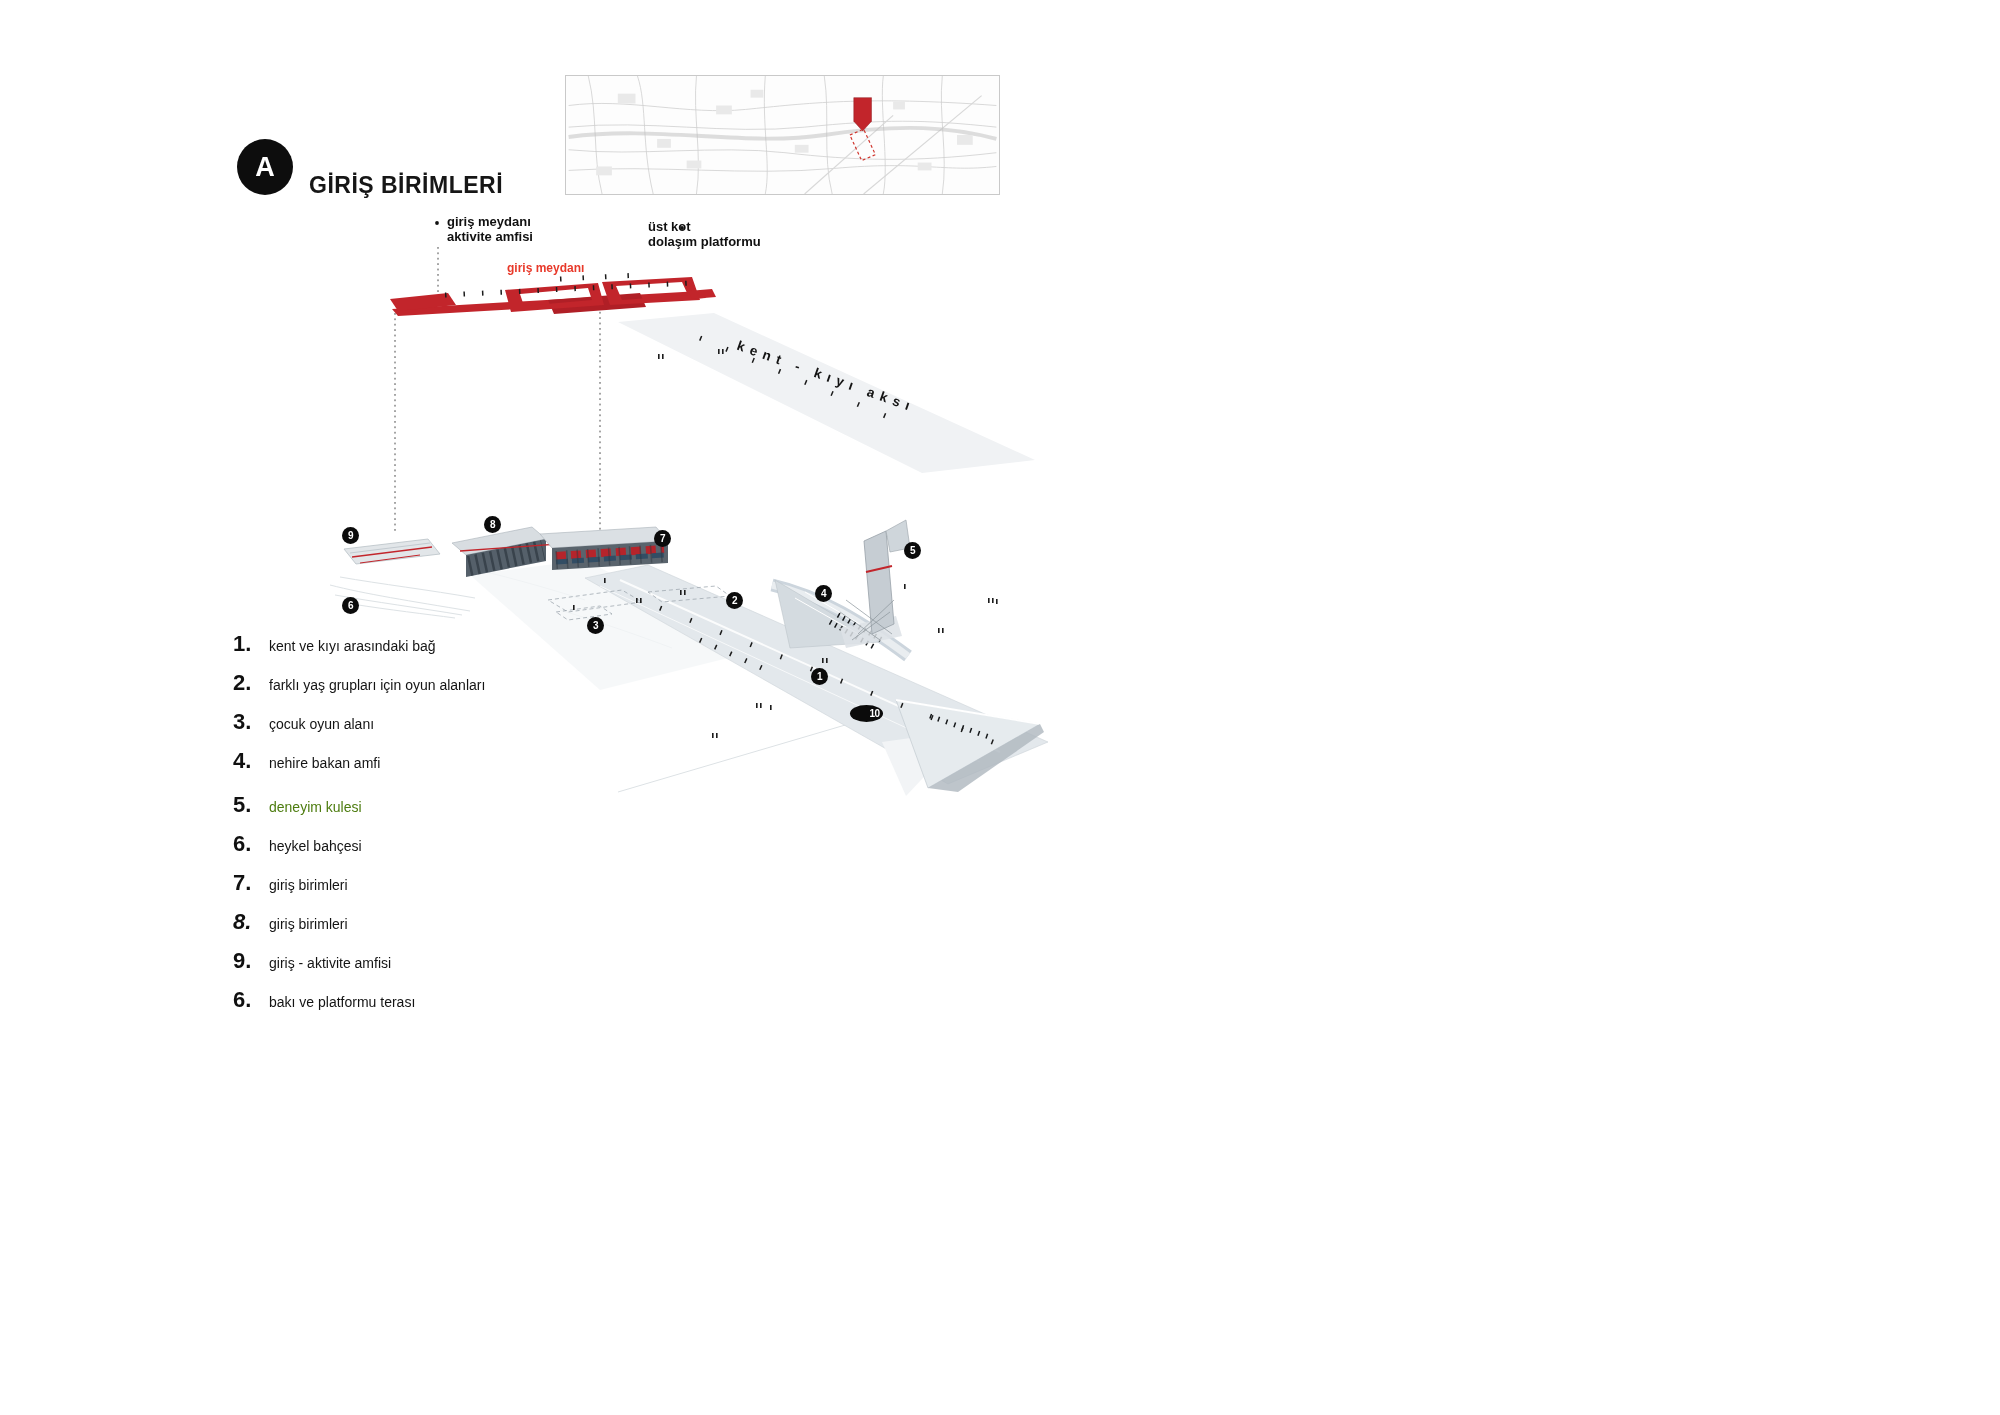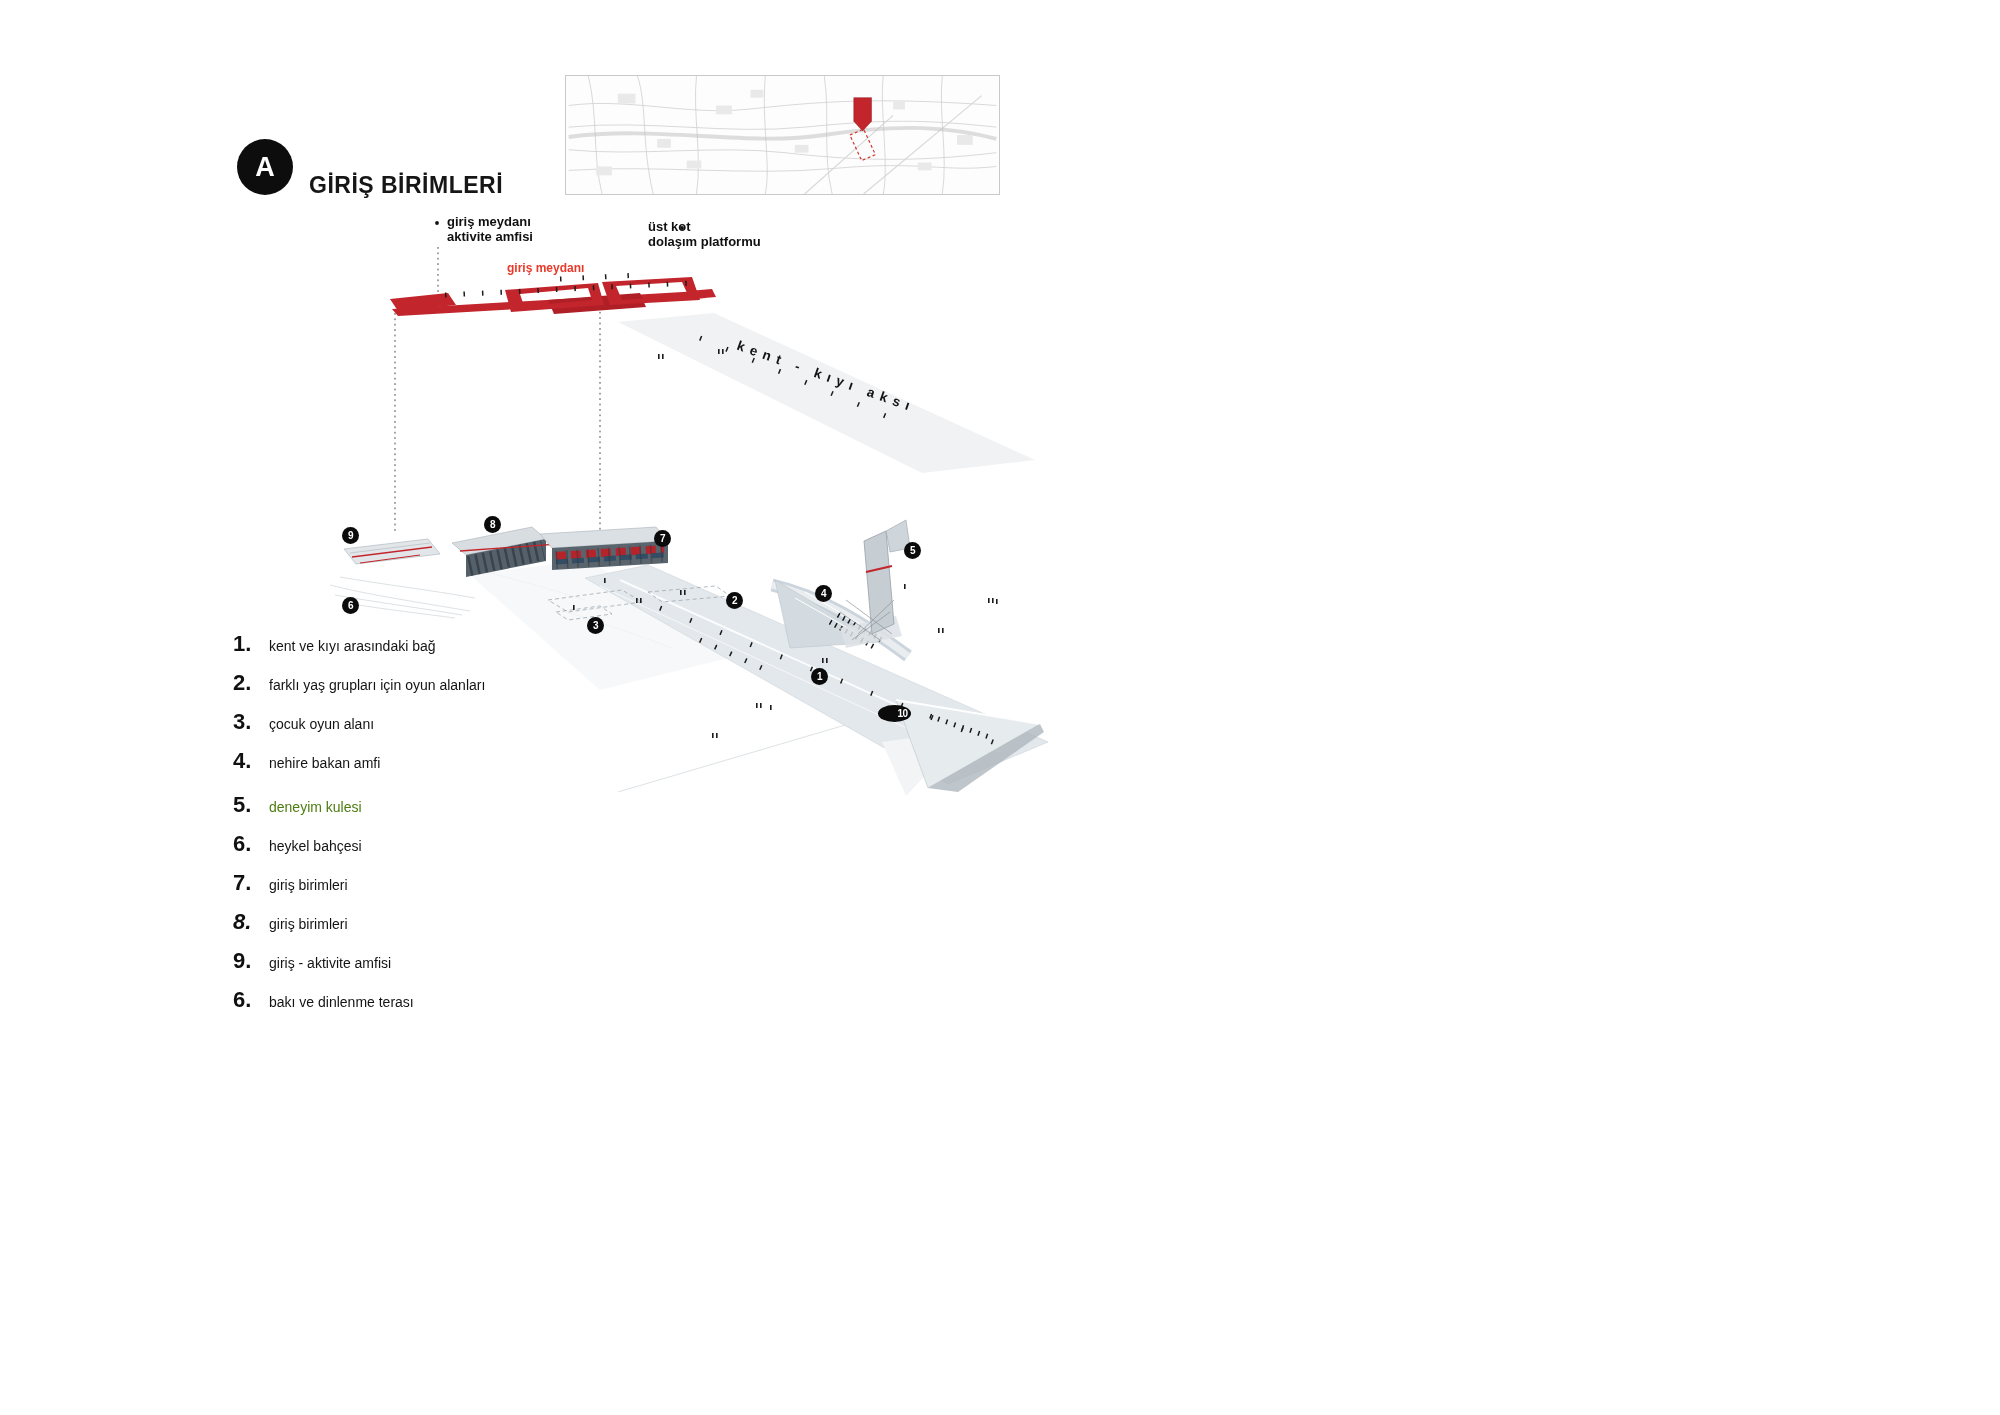--- a/index.html
+++ b/index.html
@@ -236,21 +236,21 @@
 
   <div class="marker" style="left:811px;top:668px;">1</div>
   <div class="marker" style="left:726px;top:592px;">2</div>
   <div class="marker" style="left:587px;top:617px;">3</div>
   <div class="marker" style="left:815px;top:585px;">4</div>
   <div class="marker" style="left:904px;top:542px;">5</div>
   <div class="marker" style="left:342px;top:597px;">6</div>
   <div class="marker" style="left:654px;top:530px;">7</div>
   <div class="marker" style="left:484px;top:516px;">8</div>
   <div class="marker" style="left:342px;top:527px;">9</div>
-  <div class="marker" style="left:878px;top:705px;padding-left:16px;">10</div>
+  <div class="marker" style="left:850px;top:705px;padding-left:16px;">10</div>
 
   <div class="legend">
     <div class="legend-row">
       <span class="legend-num">1.</span>
       <span class="legend-label">kent ve kıyı arasındaki bağ</span>
     </div>
     <div class="legend-row">
       <span class="legend-num">2.</span>
       <span class="legend-label">farklı yaş grupları için oyun alanları</span>
     </div>
@@ -277,17 +277,17 @@
     <div class="legend-row">
       <span class="legend-num it">8.</span>
       <span class="legend-label">giriş birimleri</span>
     </div>
     <div class="legend-row">
       <span class="legend-num">9.</span>
       <span class="legend-label">giriş - aktivite amfisi</span>
     </div>
     <div class="legend-row">
       <span class="legend-num">6.</span>
-      <span class="legend-label">bakı ve dinlenme terası</span>
+      <span class="legend-label">bakı ve platformu terası</span>
     </div>
   </div>
 
 </div>
 
 </body></html>

